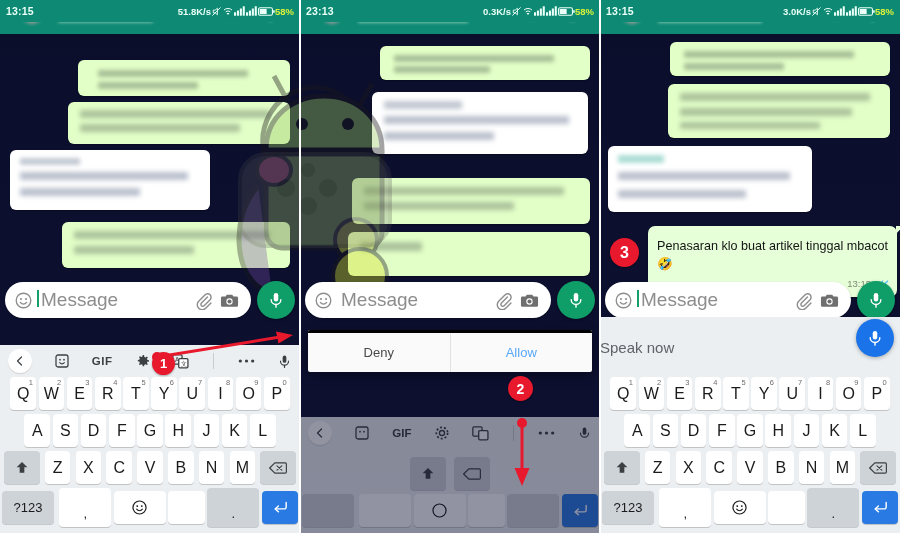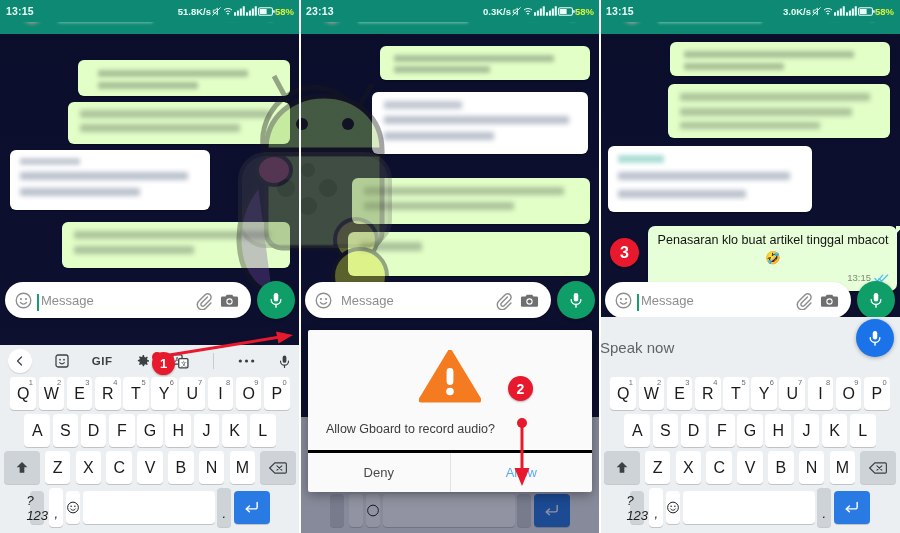--- a/index.html
+++ b/index.html
@@ -45,21 +45,21 @@
 
   
   .mascot{position:absolute;z-index:2;opacity:.55;pointer-events:none;}
 
   
   .inputbar{position:absolute;left:0;right:0;bottom:0;height:46px;display:flex;align-items:center;
     padding:0 5px;z-index:6;}
   .inputpill{flex:1;height:36px;background:#fff;border-radius:20px;display:flex;align-items:center;
     padding:0 9px;box-shadow:0 1px 2px rgba(0,0,0,.3);}
   .emoji-ic{width:19px;height:19px;flex:0 0 auto;}
-  .msg-ph{flex:1;color:#8d8d8d;font-size:13px;padding-left:8px;position:relative;}
+  .msg-ph{flex:1;color:#8d8d8d;font-size:19px;padding-left:8px;position:relative;}
   .caret{position:absolute;left:4px;top:1px;width:1.5px;height:17px;background:#15a06a;}
   .clip-ic{width:19px;height:19px;margin:0 7px 0 2px;}
   .cam-ic{width:19px;height:17px;margin-right:3px;}
   .micbtn{width:38px;height:38px;border-radius:50%;background:#0f9d68;margin-left:6px;
     display:flex;align-items:center;justify-content:center;box-shadow:0 1px 3px rgba(0,0,0,.35);}
 
   
   .kb{position:absolute;left:0;right:0;bottom:0;background:#eceff1;z-index:8;}
   .kb-toolbar{height:32px;display:flex;align-items:center;padding:0 8px;gap:0;}
   .tb-item{flex:0 0 auto;display:flex;align-items:center;justify-content:center;}
@@ -67,21 +67,21 @@
     display:flex;align-items:center;justify-content:center;box-shadow:0 1px 1px rgba(0,0,0,.12);}
   .tb-sp{flex:1 1 auto;}
   .tb-div{width:1px;height:16px;background:#c7ccce;margin:0 2px;}
   .krow{display:flex;justify-content:center;align-items:center;gap:2.6px;margin-bottom:4px;padding:0 2px;}
   .key{position:relative;background:#fff;border-radius:4px;width:25.6px;height:33px;
     display:flex;align-items:center;justify-content:center;font-size:16px;color:#1b1b1b;
     box-shadow:0 1px 0 rgba(0,0,0,.18);}
   .key .sup{position:absolute;top:1px;right:3px;font-size:7.5px;color:#6d6d6d;}
   .key.fn{background:#ced3d8;box-shadow:0 1px 0 rgba(0,0,0,.16);}
   .key.w36{width:36px;}
-  .key.w30{width:14px;font-style:italic;}
+  .key.w30{width:52px;}
   .key.space{flex:1;max-width:132px;}
   .key.enter{background:#2a7ae4;width:36px;}
   .key.sm{font-size:13px;}
   .krow.r2{padding-left:13px;padding-right:13px;}
 
   
   .voicebar{height:60px;background:#eceff1;display:flex;align-items:center;justify-content:flex-start;position:relative;}
   .speaknow{font-size:15px;color:#5f6368;}
   .voicemic{position:absolute;right:6px;top:2px;width:38px;height:38px;border-radius:50%;background:#1a73e8;
     display:flex;align-items:center;justify-content:center;box-shadow:0 1px 4px rgba(0,0,0,.3);}
@@ -94,22 +94,22 @@
   .dlg-btn{flex:1;text-align:center;padding:12px 0;font-size:13px;color:#4a4a4a;}
   .dlg-btn.primary{color:#5aa9f8;border-left:1px solid #e2e2e2;}
 
   
   .badge{position:absolute;border-radius:50%;background:#e8192c;color:#fff;
     display:flex;align-items:center;justify-content:center;font-weight:bold;z-index:45;
     box-shadow:0 1px 2px rgba(0,0,0,.3);}
   .arrow{position:absolute;z-index:44;pointer-events:none;}
 
   
-  .msgbub{position:absolute;background:#e6ffd9;border-radius:7px;padding:6px 8px 4px 9px;
-    box-shadow:0 1px 1.5px rgba(0,0,0,.3);z-index:4;text-align:center;}
+  .msgbub{position:absolute;background:#e6ffd9;border-radius:7px;padding:12px 8px 4px 9px;
+    box-shadow:0 1px 1.5px rgba(0,0,0,.3);z-index:4;}
   .msgbub .tail{position:absolute;top:0;right:-6px;width:0;height:0;
     border-top:8px solid #e6ffd9;border-right:7px solid transparent;}
   .msgtxt{font-size:12.6px;color:#141414;line-height:1.42;}
   .msgmeta{display:flex;align-items:center;justify-content:flex-end;gap:3px;margin-top:1px;}
   .msgtime{font-size:9.5px;color:#7e8a74;}
 </style>
 </head>
 <body>
 
 <div class="stage">
@@ -649,30 +649,20 @@
         <div class="key enter">
           <svg width="17" height="15" viewBox="0 0 24 20">
               <path d="M20 3v6.5a2.5 2.5 0 01-2.5 2.5H5" fill="none" stroke="#fff" stroke-width="2" stroke-linecap="round"></path>
               <path d="M9 8l-4.5 4L9 16" fill="none" stroke="#fff" stroke-width="2" stroke-linecap="round" stroke-linejoin="round"></path>
             </svg>
         </div>
       </div>
     </div>
 
     <div class="dialog">
-      <div class="dlg-body">
-        <span class="warn-tri">
-          <svg width="62" height="54" viewBox="0 0 62 54">
-            <path d="M31 2 L60 50 H2 Z" fill="#f47b20" stroke="#f47b20" stroke-width="5" stroke-linejoin="round"></path>
-            <rect x="27.6" y="18" width="6.8" height="17" rx="3.4" fill="#fff"></rect>
-            <circle cx="31" cy="41.5" r="3.8" fill="#fff"></circle>
-          </svg>
-        </span>
-        <div class="dlg-text">Allow Gboard to record audio?</div>
-      </div>
       <div class="dlg-actions">
         <div class="dlg-btn">Deny</div>
         <div class="dlg-btn primary">Allow</div>
       </div>
     </div>
 
     <div class="badge" style="left:208px;top:376px;width:25px;height:25px;font-size:14px;">2</div>
     <div class="arrow" style="left:211px;top:418px;">
       <svg width="22" height="70" viewBox="0 0 22 70">
         <circle cx="11" cy="5" r="5" fill="#e8192c"></circle>

